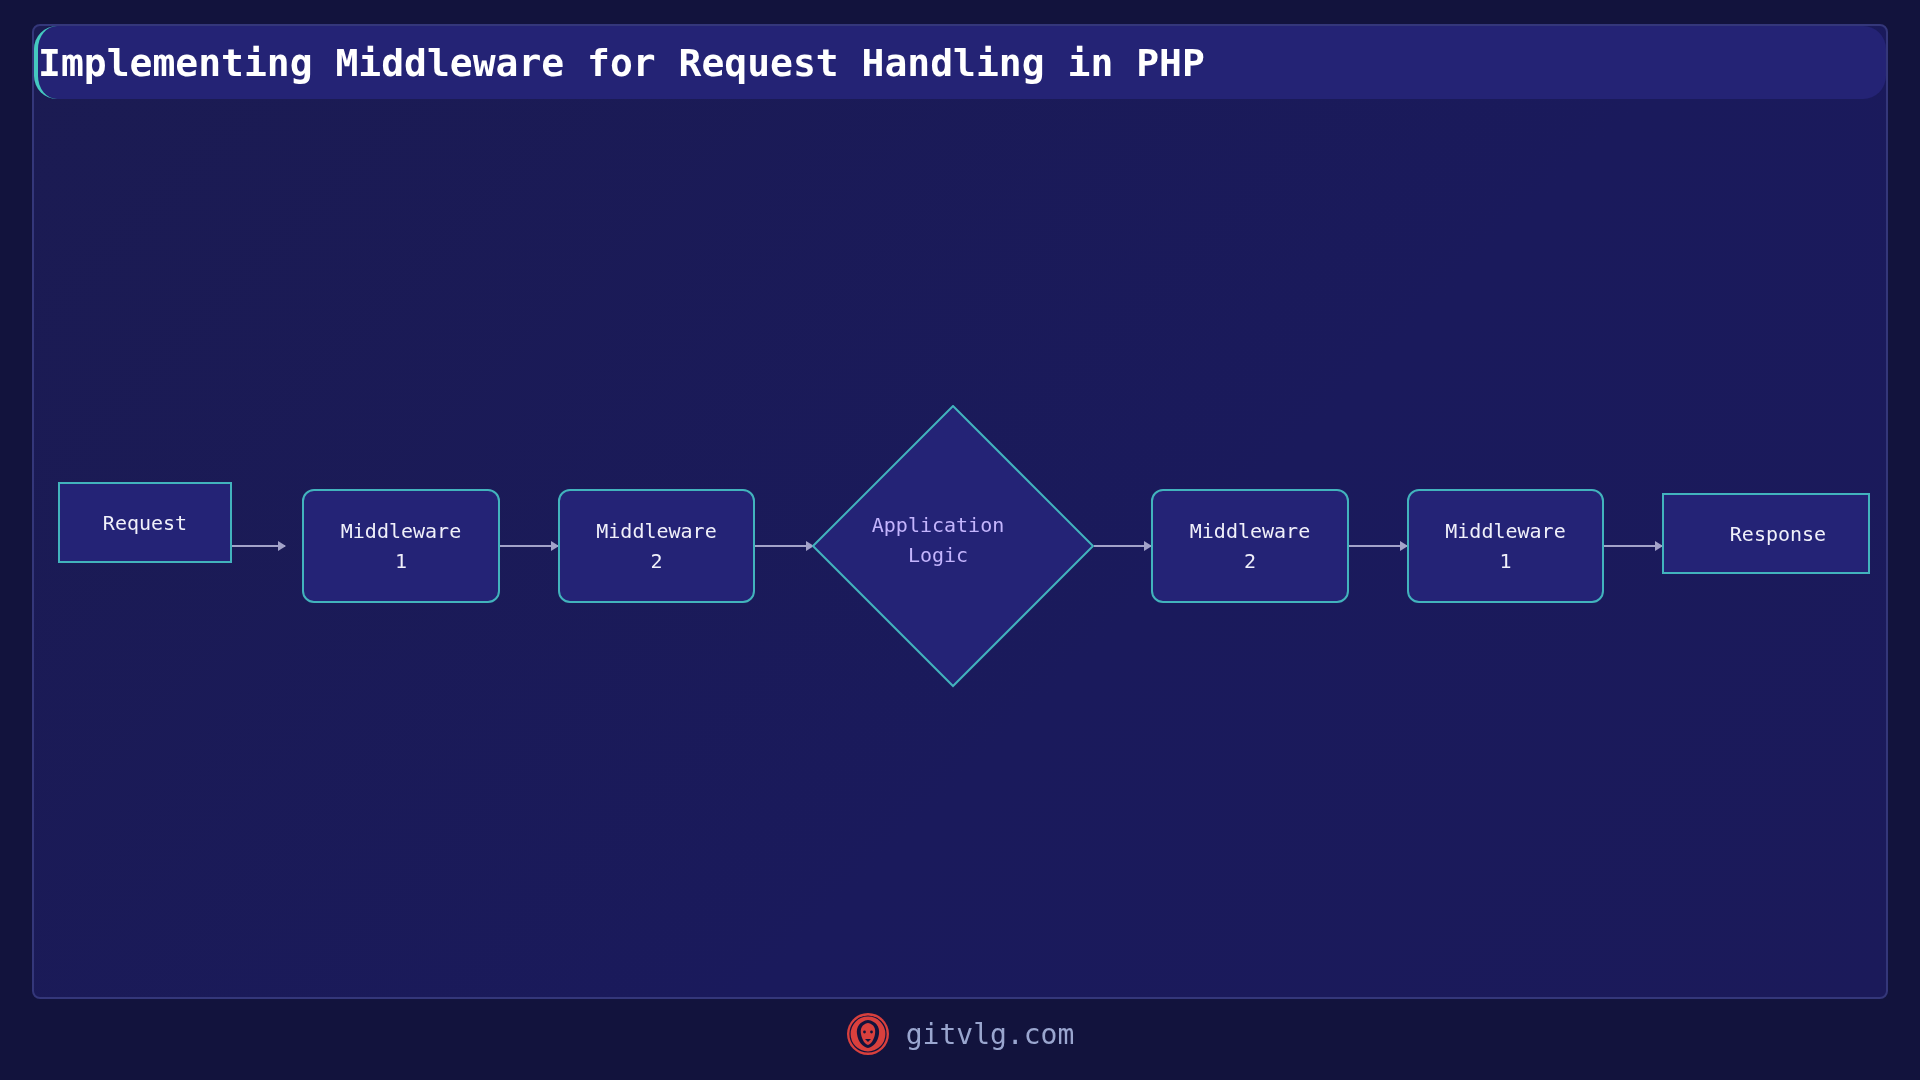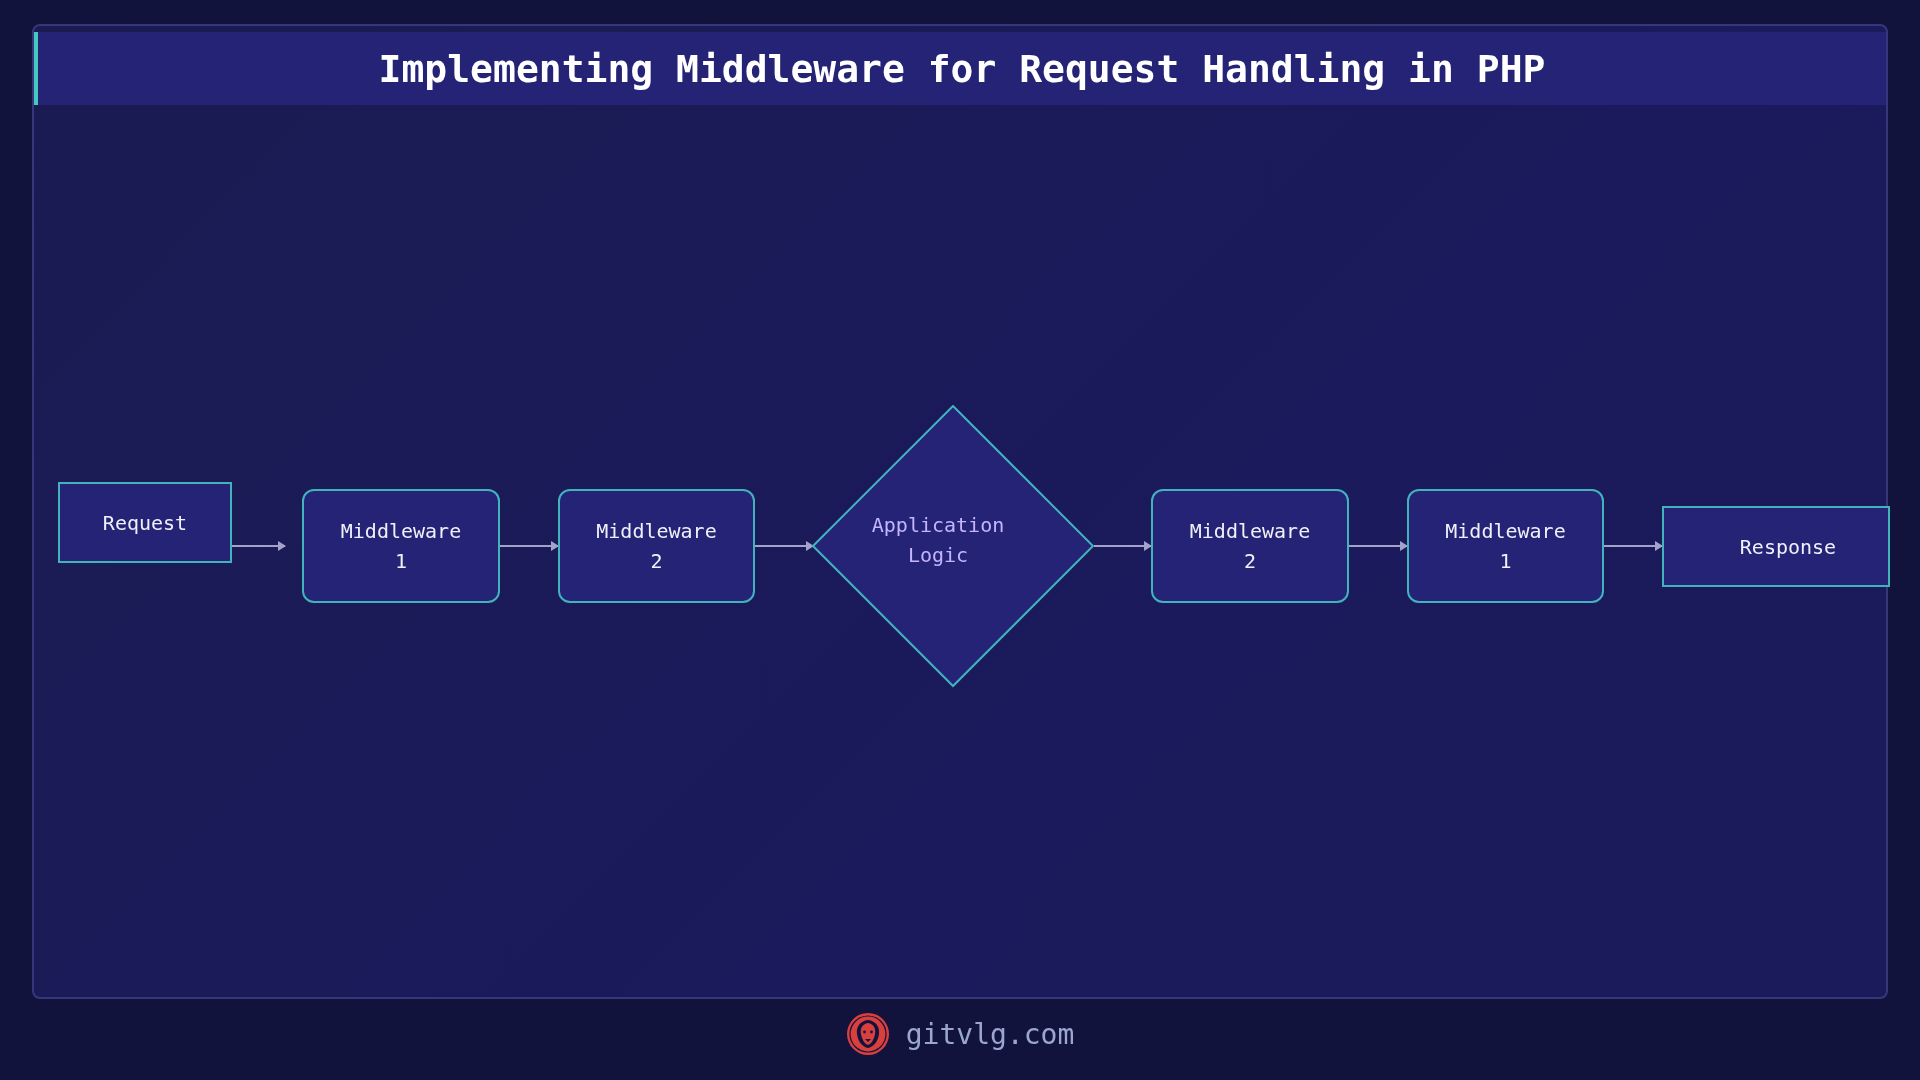--- a/index.html
+++ b/index.html
@@ -9,24 +9,24 @@
       font-family: "DejaVu Sans Mono", "Liberation Mono", monospace;
       position: relative;
     }
     .panel {
       position: absolute; left: 32px; top: 24px; width: 1856px; height: 975px;
       background: linear-gradient(135deg, #1b1b52 0%, #1a1a5c 60%, #1b1a5a 100%);
       border: 2px solid #34377a; border-radius: 8px; box-sizing: border-box;
       overflow: hidden;
     }
     .header {
-      position: absolute; left: 0; top: 6px; right: 0; height: 73px;
+      position: absolute; left: 0; top: 0; right: 0; height: 73px;
       background: #242375;
       border-left: 4px solid #45c9c0;
-      display: flex; align-items: center; justify-content: center;
+      display: flex; align-items: center;  border-radius: 23px;
     }
     .title {
       color: #ffffff; font-weight: bold; font-size: 38px; letter-spacing: 0px;
       font-family: "DejaVu Sans Mono", monospace;
     }
     .node {
       position: absolute; box-sizing: border-box;
       background: #242376; border: 2px solid #42b3bd;
       color: #f0f0fa; font-size: 20px; line-height: 30px;
       display: flex; align-items: center; justify-content: center; text-align: center;
@@ -86,21 +86,21 @@
 2</span>
 </div>
 <div class="arrow" style="left:1349px;top:545px;width:58px;"></div>
 
 <div class="node rounded" style="left:1407px;top:489px;width:197px;height:114px;">
   <span>Middleware
 1</span>
 </div>
 <div class="arrow" style="left:1604px;top:545px;width:58px;"></div>
 
-<div class="node" style="left:1662px;top:506px;width:228px;height:81px;padding-left:24px;">
+<div class="node" style="left:1662px;top:493px;width:208px;height:81px;padding-left:24px;">
   <span>Response</span>
 </div>
 
 <div class="footer">
   <svg width="44" height="44" viewBox="0 0 44 44">
     <circle cx="22" cy="22" r="21" fill="#d9403d"></circle>
     <circle cx="22" cy="22" r="18" fill="none" stroke="#12133d" stroke-width="1.2"></circle>
     <path d="M22 8 C14 9 10 15 11 22 C12 30 17 35 22 36 C27 35 32 30 33 22 C34 15 30 9 22 8 Z" fill="#12133d"></path>
     <path d="M22 11 C16 12 14 17 15 22 C16 28 19 32 22 33 C25 32 28 28 29 22 C30 17 28 12 22 11 Z" fill="#d9403d"></path>
     <circle cx="18.5" cy="20" r="1.4" fill="#12133d"></circle>

